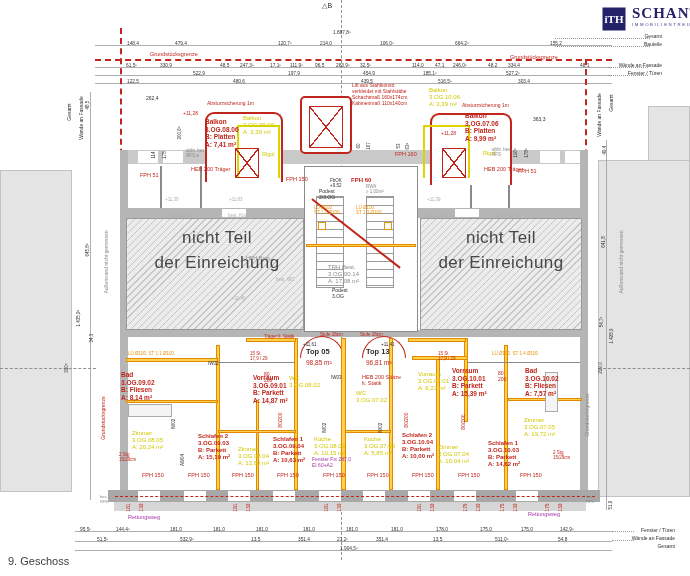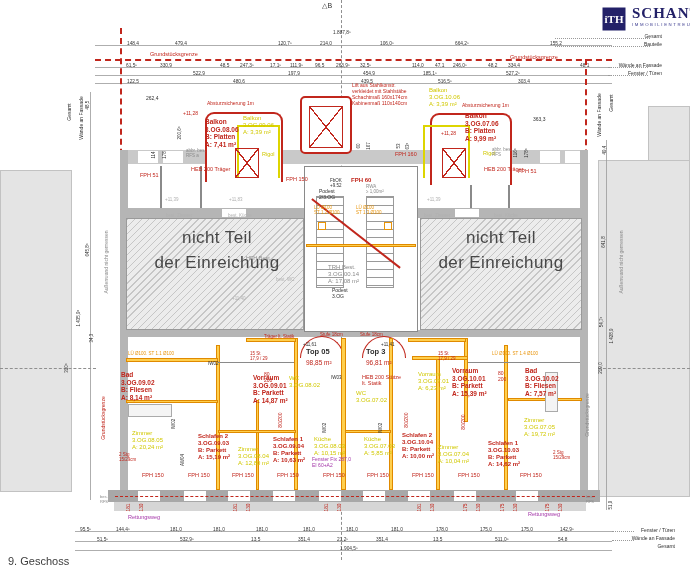--- a/index.html
+++ b/index.html
@@ -438,21 +438,21 @@
       <div class="lbl" style="color: rgb(47, 47, 47); font-size: 4.5px; left: 381px; top: 342px;">
         <div>+11,41</div>
       </div>
       <div class="lbl" style="color: rgb(47, 47, 47); font-size: 7.5px; font-weight: bold; left: 306px; top: 348px;">
         <div>Top 05</div>
       </div>
       <div class="lbl" style="color: rgb(193, 38, 28); font-size: 6.5px; left: 306px; top: 359px;">
         <div>98,85 m²</div>
       </div>
       <div class="lbl" style="color: rgb(47, 47, 47); font-size: 7.5px; font-weight: bold; left: 366px; top: 348px;">
-        <div>Top 3</div>
+        <div>Top 13</div>
       </div>
       <div class="lbl" style="color: rgb(193, 38, 28); font-size: 6.5px; left: 366px; top: 359px;">
         <div>96,81 m²</div>
       </div>
       <div class="lbl" style="color: rgb(193, 38, 28); font-size: 4.5px; left: 250px; top: 351px;">
         <div>15 St</div>
         <div>17,9 / 29</div>
       </div>
       <div class="lbl" style="color: rgb(193, 38, 28); font-size: 4.5px; left: 438px; top: 351px;">
         <div>15 St</div>

